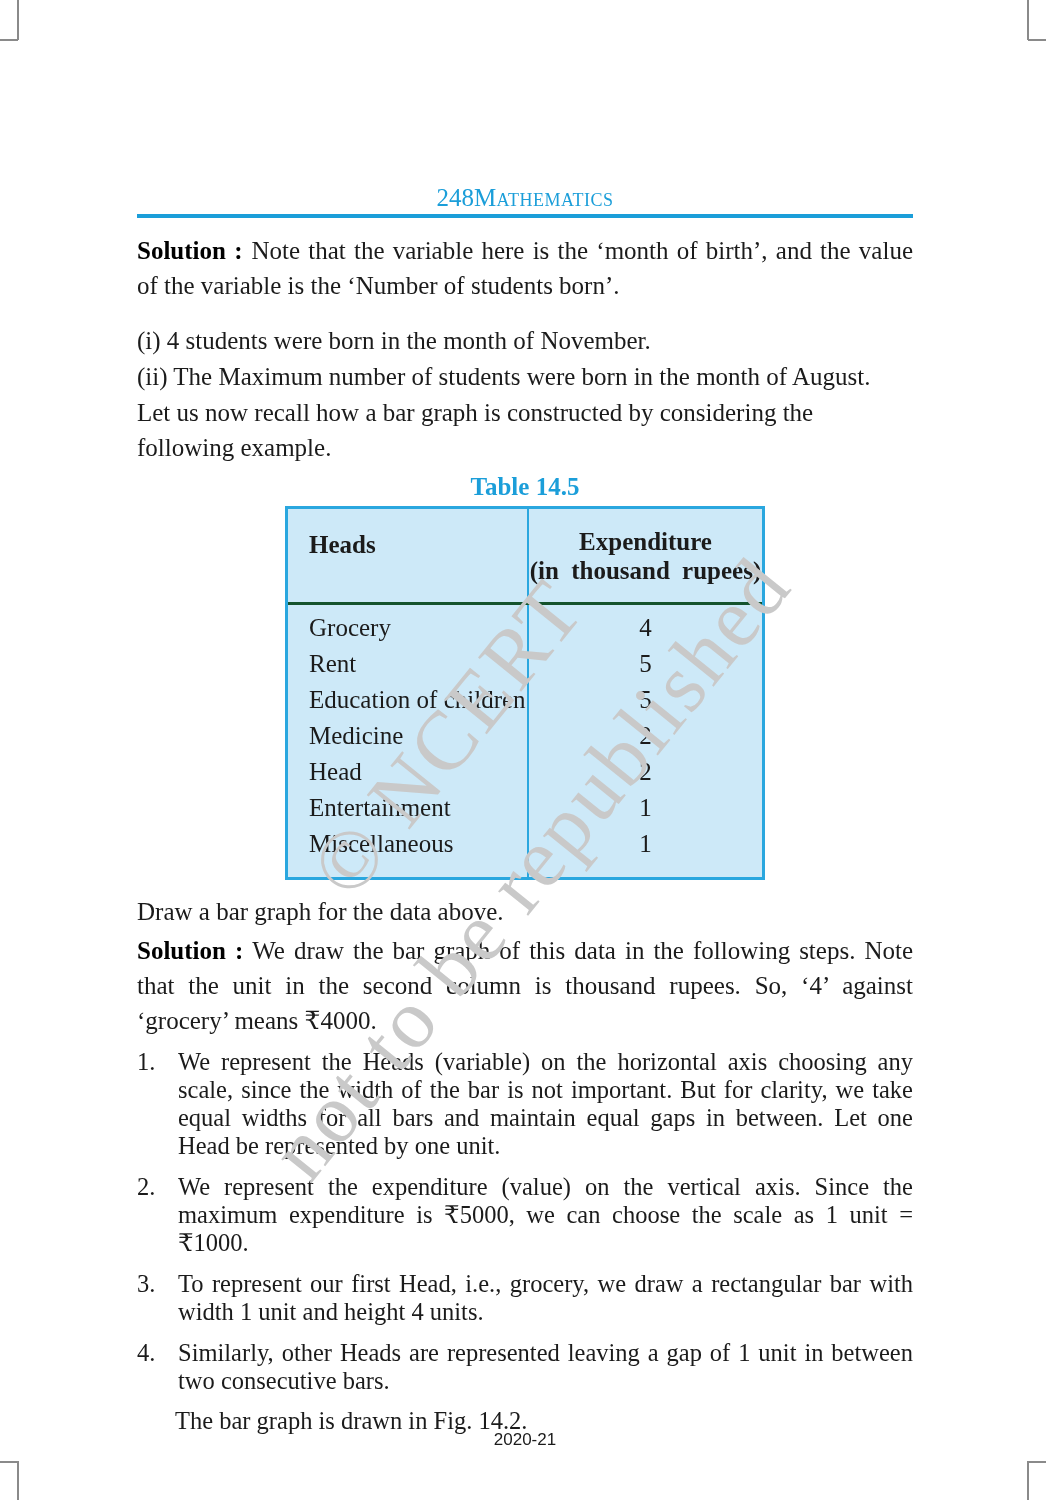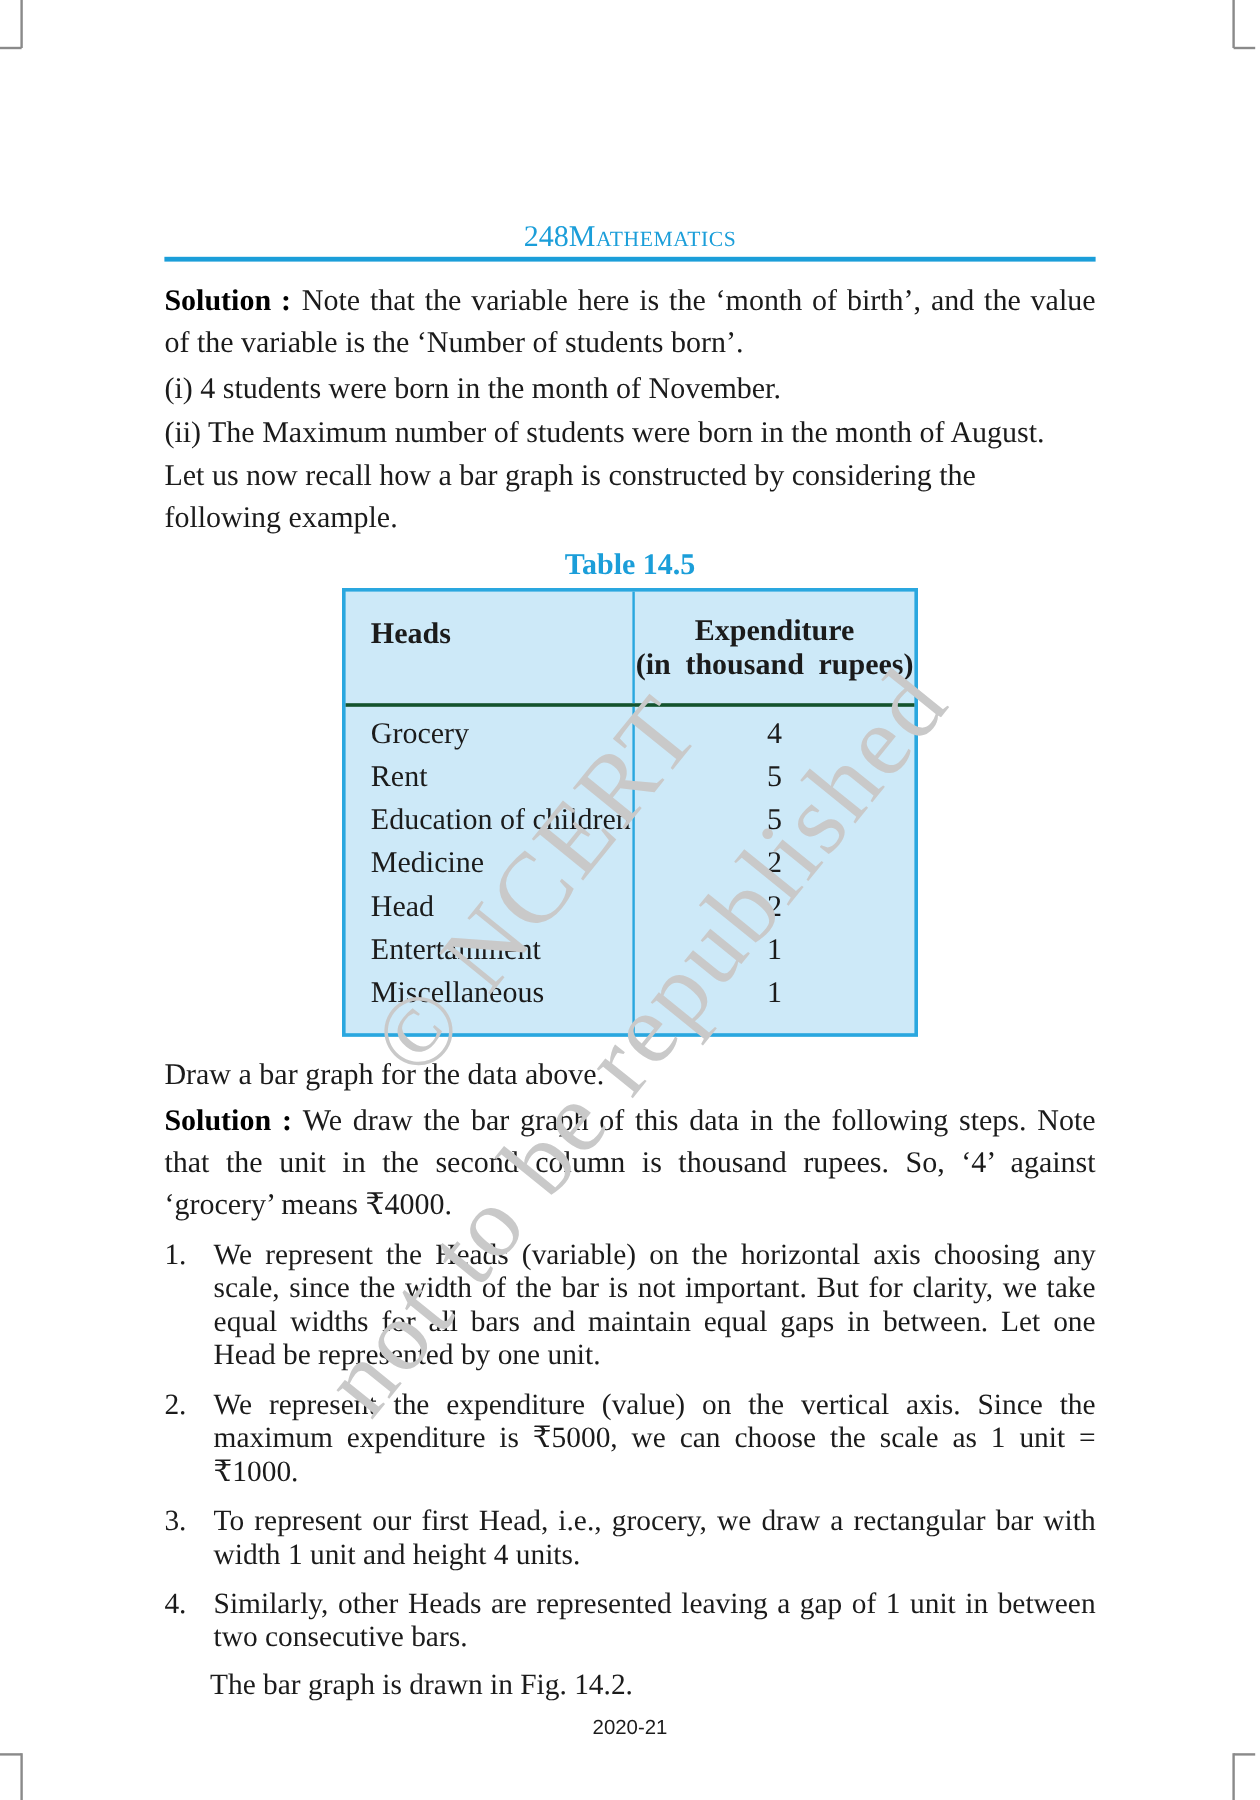--- a/index.html
+++ b/index.html
@@ -16,21 +16,21 @@
               font-size:25px; line-height:26px; }
   .pagenum { color:#1b9ed9; }
   .booktitle { color:#1b9ed9; font-variant:small-caps; letter-spacing:0.5px; }
   .rule { height:4px; background:#1b9ed9; margin-top:3px; }
 
   .para { font-size:25px; line-height:35px; text-align:justify; margin:0; }
   .single { text-align:left; }
   .lead { color:#000000; font-weight:bold; margin-right:9px; }
 
   .mt-p1 { margin-top:15px; }
-  .mt-i  { margin-top:4px; }
+  .mt-i  { margin-top:20px; }
   .mt-ii { margin-top:1px; }
   .mt-re { margin-top:1px; }
   .mt-ex { margin-top:12px; }
 
   .table-title { margin-top:8px; text-align:center; color:#1b9ed9;
                  font-weight:bold; font-size:25px; line-height:27px; }
 
   .dtable { width:480px; margin:6px auto 0; background:#cde9f8;
             border:3px solid #2aa7df; box-sizing:border-box; }
   .hrow { display:flex; border-bottom:3px solid #14532d; height:96px; box-sizing:border-box; }

